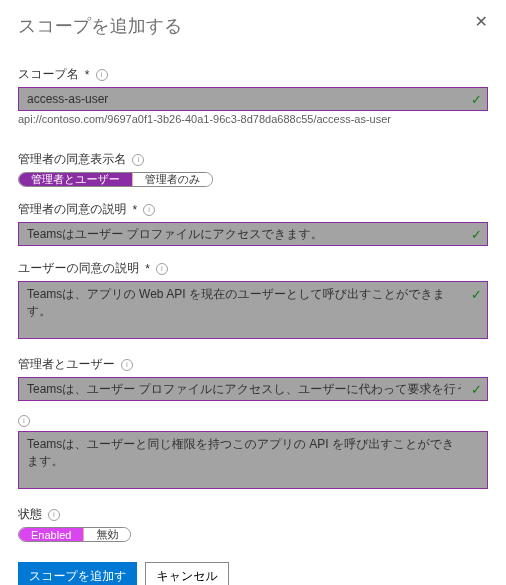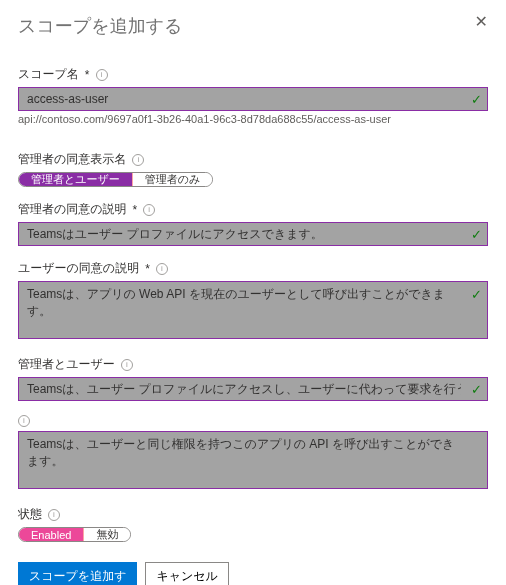--- a/index.html
+++ b/index.html
@@ -51,21 +51,21 @@
     .section-gap { margin-bottom: 14px; }
     .pill-group {
       display: inline-flex; border: 1px solid #8a8886; border-radius: 12px;
       overflow: hidden; height: 15px; align-items: stretch;
     }
     .pill {
       display: inline-flex; align-items: center; padding: 0 12px;
       font-size: 11px; cursor: pointer; background: #fff; color: #323130;
     }
     .pill.selected { background: #8a2da5; color: #fff; }
-    .pill.blue-selected { background: #ec4899; color: #fff; }
+    .pill.blue-selected { background: #d946ef; color: #fff; }
     .pill + .pill { border-left: 1px solid #fca5a5; }
     .footer { display: flex; gap: 8px; margin-top: 12px; }
     .btn {
       font-family: inherit; font-size: 12px; padding: 5px 10px;
       border: 1px solid #8a8886; background: #fff; cursor: pointer;
     }
     .btn.primary { background: #0078d4; border-color: #0078d4; color: #fff; }
     .state-group { margin-bottom: 20px; }
   </style>
 </head>

